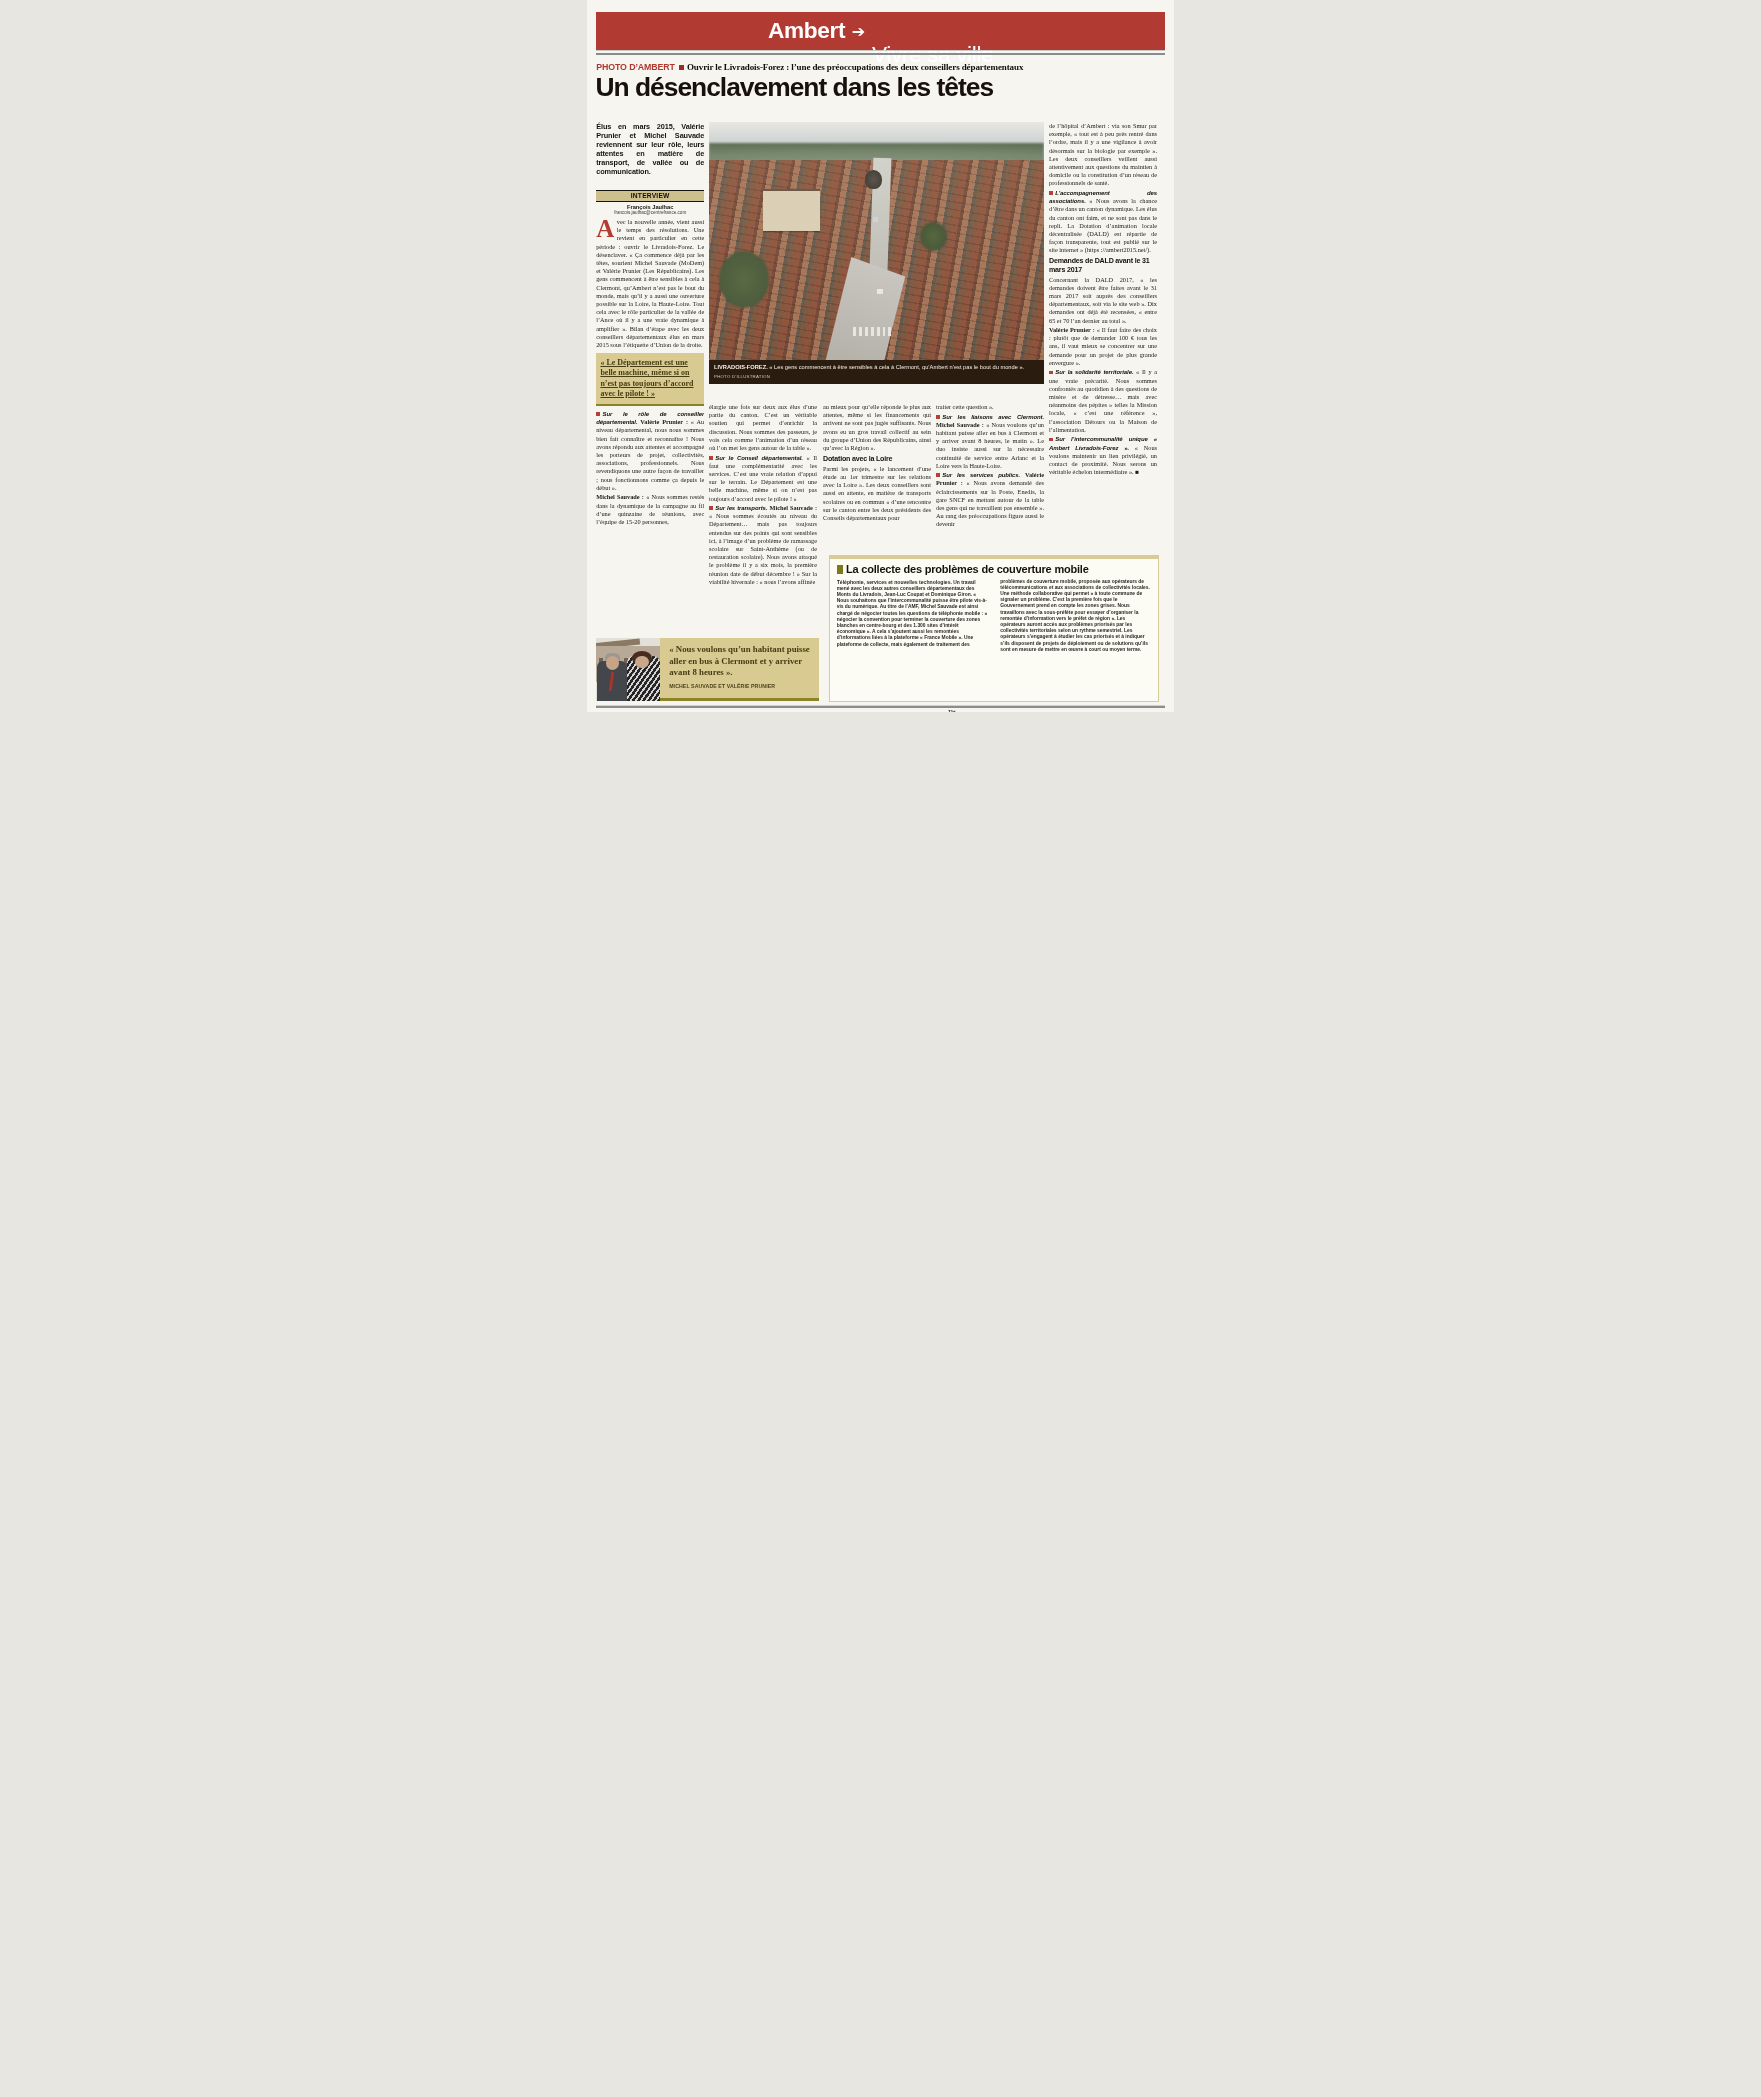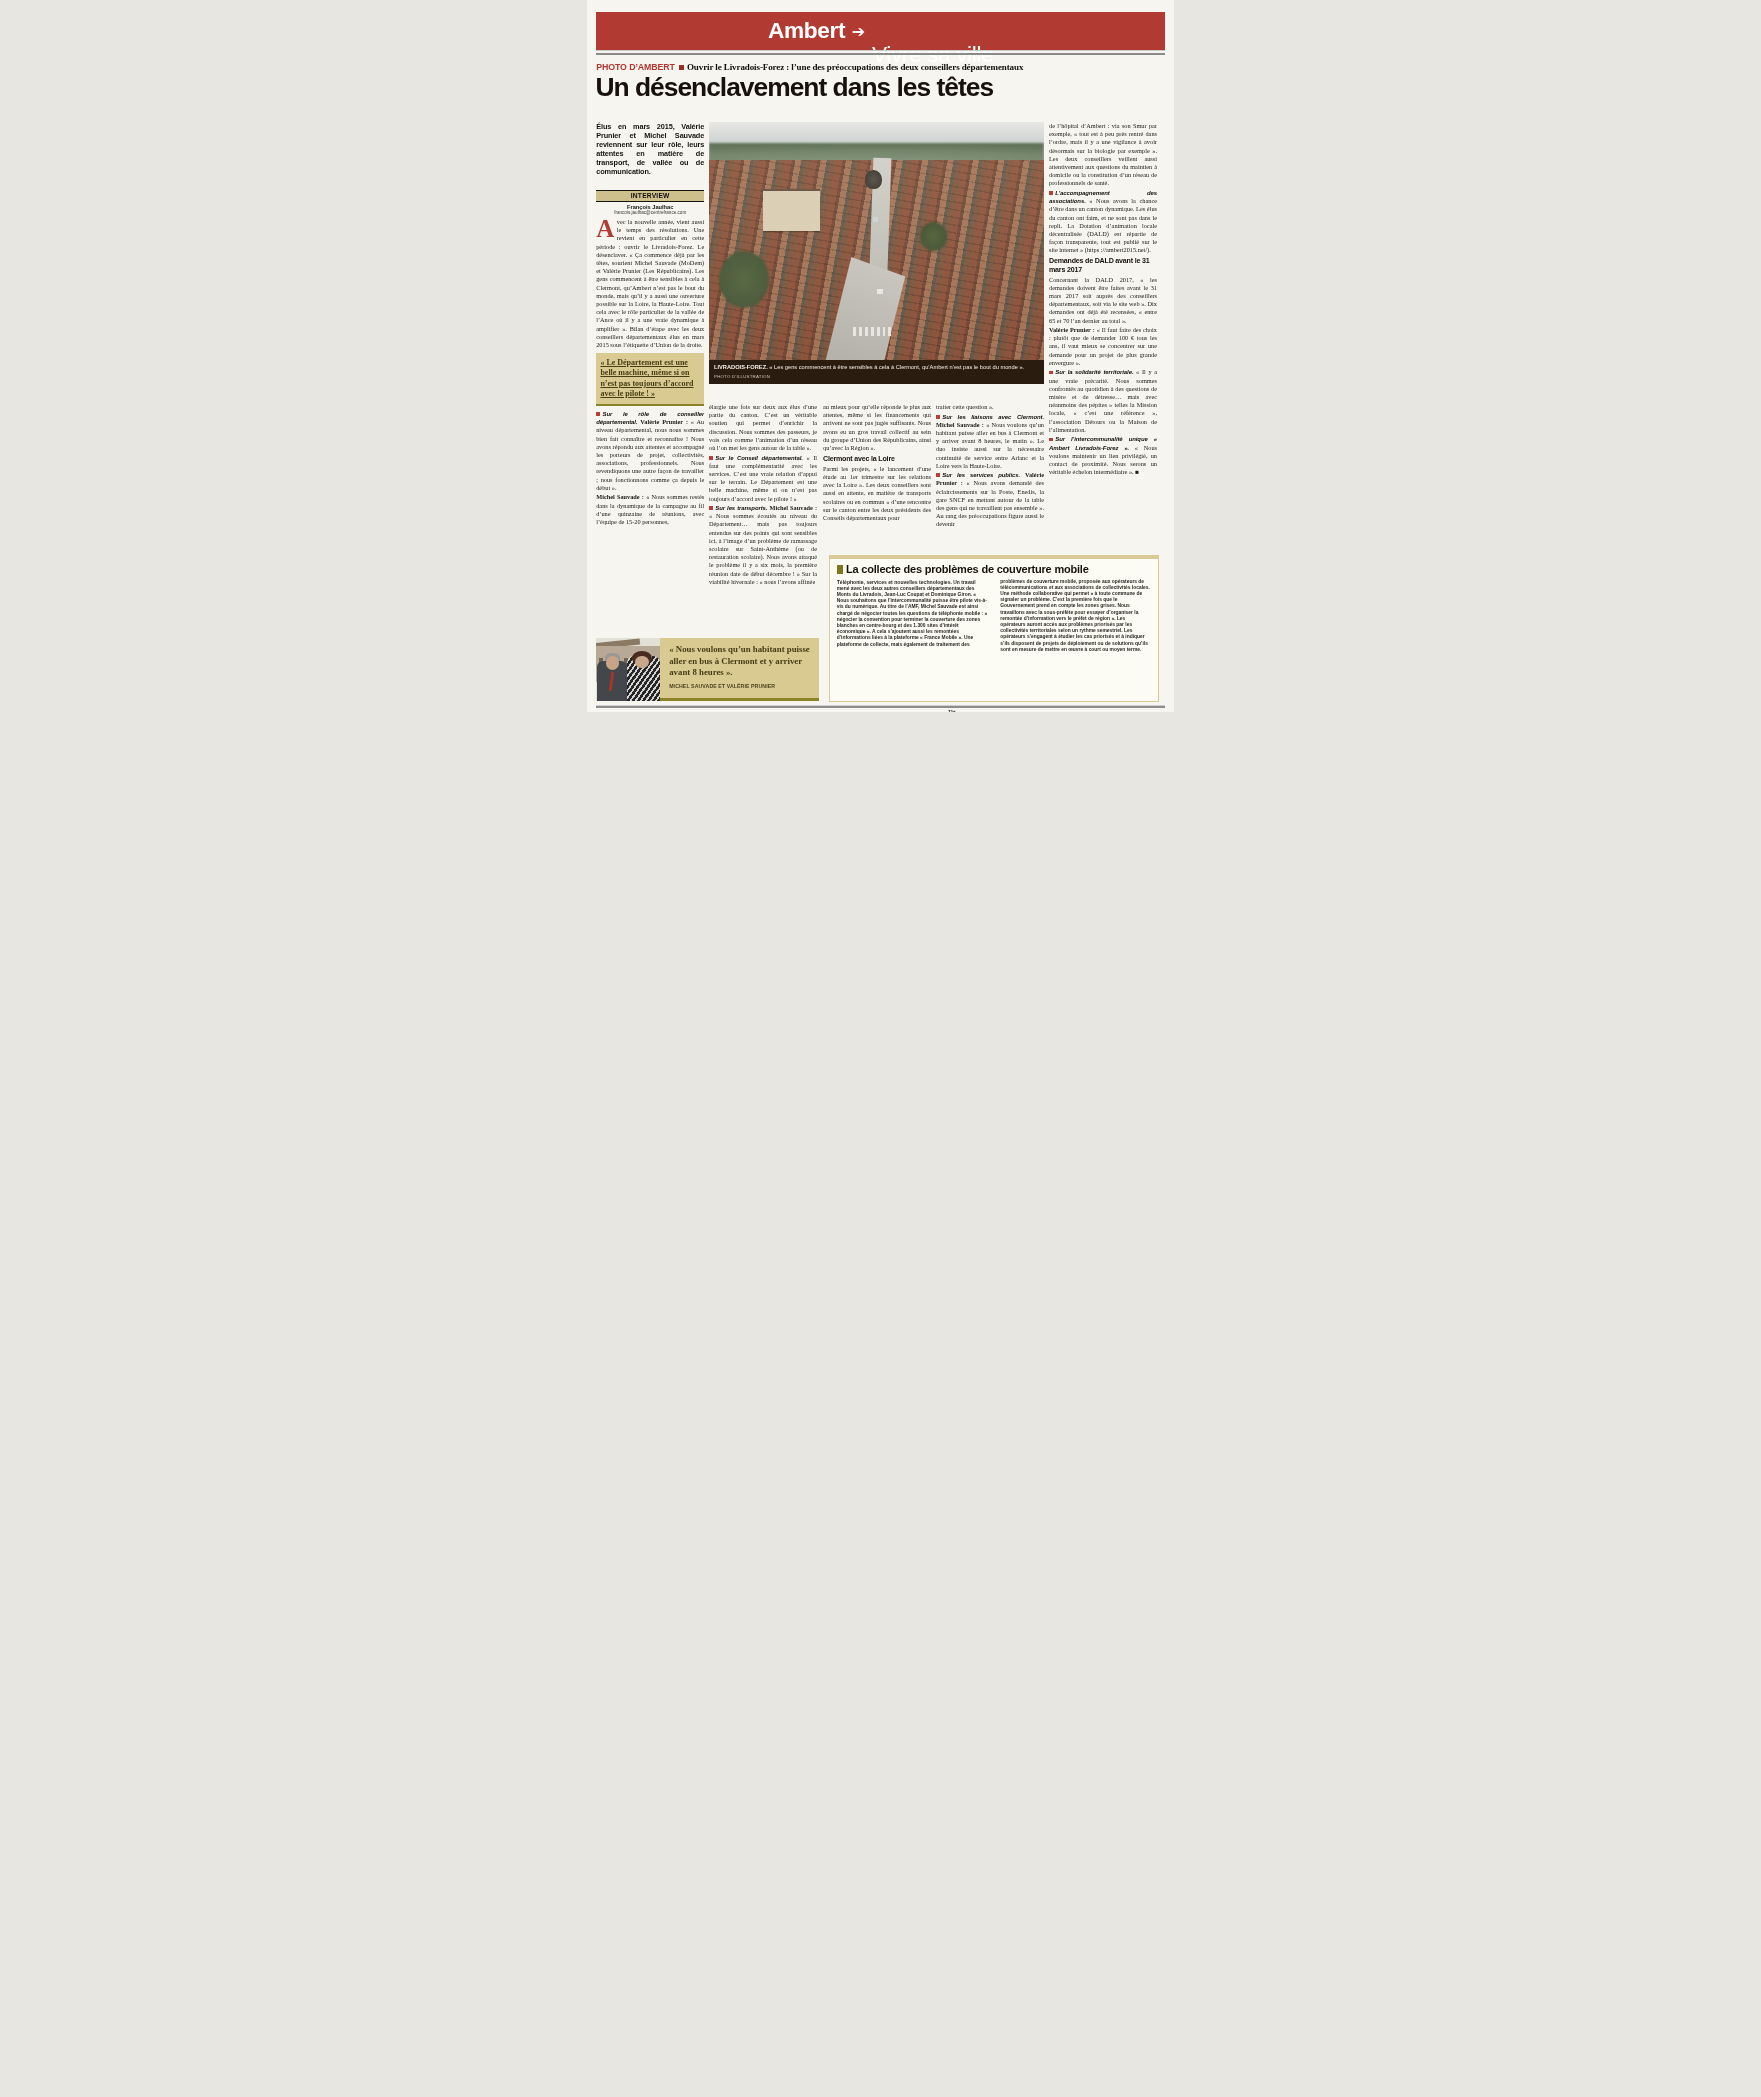--- a/index.html
+++ b/index.html
@@ -163,21 +163,21 @@
   </div>
 
   <div class="col col2 abs">
     <p class="body"><span>élargie une fois sur deux aux élus d’une partie du canton. C’est un véritable soutien qui permet d’enrichir la discussion. Nous sommes des passeurs, je vois cela comme l’animation d’un réseau où l’on met les gens autour de la table ».</span></p>
     <p class="body"><span class="sq"></span><span class="lead">Sur le Conseil départemental.</span> <span>« Il faut une complémentarité avec les services. C’est une vraie relation d’appui sur le terrain. Le Département est une belle machine, même si on n’est pas toujours d’accord avec le pilote ! »</span></p>
     <p class="body"><span class="sq"></span><span class="lead">Sur les transports.</span> <span class="speaker">Michel Sauvade :</span> <span>« Nous sommes écoutés au niveau du Département… mais pas toujours entendus sur des points qui sont sensibles ici, à l’image d’un problème de ramassage scolaire sur Saint-Anthème (ou de restauration scolaire). Nous avons attaqué le problème il y a six mois, la première réunion date de début décembre ! » Sur la viabilité hivernale : « nous l’avons affinée</span></p>
   </div>
 
   <div class="col col3 abs">
     <p class="body"><span>au mieux pour qu’elle réponde le plus aux attentes, même si les financements qui arrivent ne sont pas jugés suffisants. Nous avons eu un gros travail collectif au sein du groupe d’Union des Républicains, ainsi qu’avec la Région ».</span></p>
-    <div class="subhead">Clermont avec la Loire</div>
+    <div class="subhead">Dotation avec la Loire</div>
     <p class="body"><span>Parmi les projets, « le lancement d’une étude au 1er trimestre sur les relations avec la Loire ». Les deux conseillers sont aussi en attente, en matière de transports scolaires ou en commun « d’une rencontre sur le canton entre les deux présidents des Conseils départementaux pour</span></p>
   </div>
 
   <div class="col col4 abs">
     <p class="body"><span>traiter cette question ».</span></p>
     <p class="body"><span class="sq"></span><span class="lead">Sur les liaisons avec Clermont.</span> <span class="speaker">Michel Sauvade :</span> <span>« Nous voulons qu’un habitant puisse aller en bus à Clermont et y arriver avant 8 heures, le matin ». Le duo insiste aussi sur la nécessaire continuité de service entre Arlanc et la Loire vers la Haute-Loire.</span></p>
     <p class="body"><span class="sq"></span><span class="lead">Sur les services publics.</span> <span class="speaker">Valérie Prunier :</span> <span>« Nous avons demandé des éclaircissements sur la Poste, Enedis, la gare SNCF en mettant autour de la table des gens qui ne travaillent pas ensemble ». Au rang des préoccupations figure aussi le devenir</span></p>
   </div>
 
   <div class="col col5 abs">

